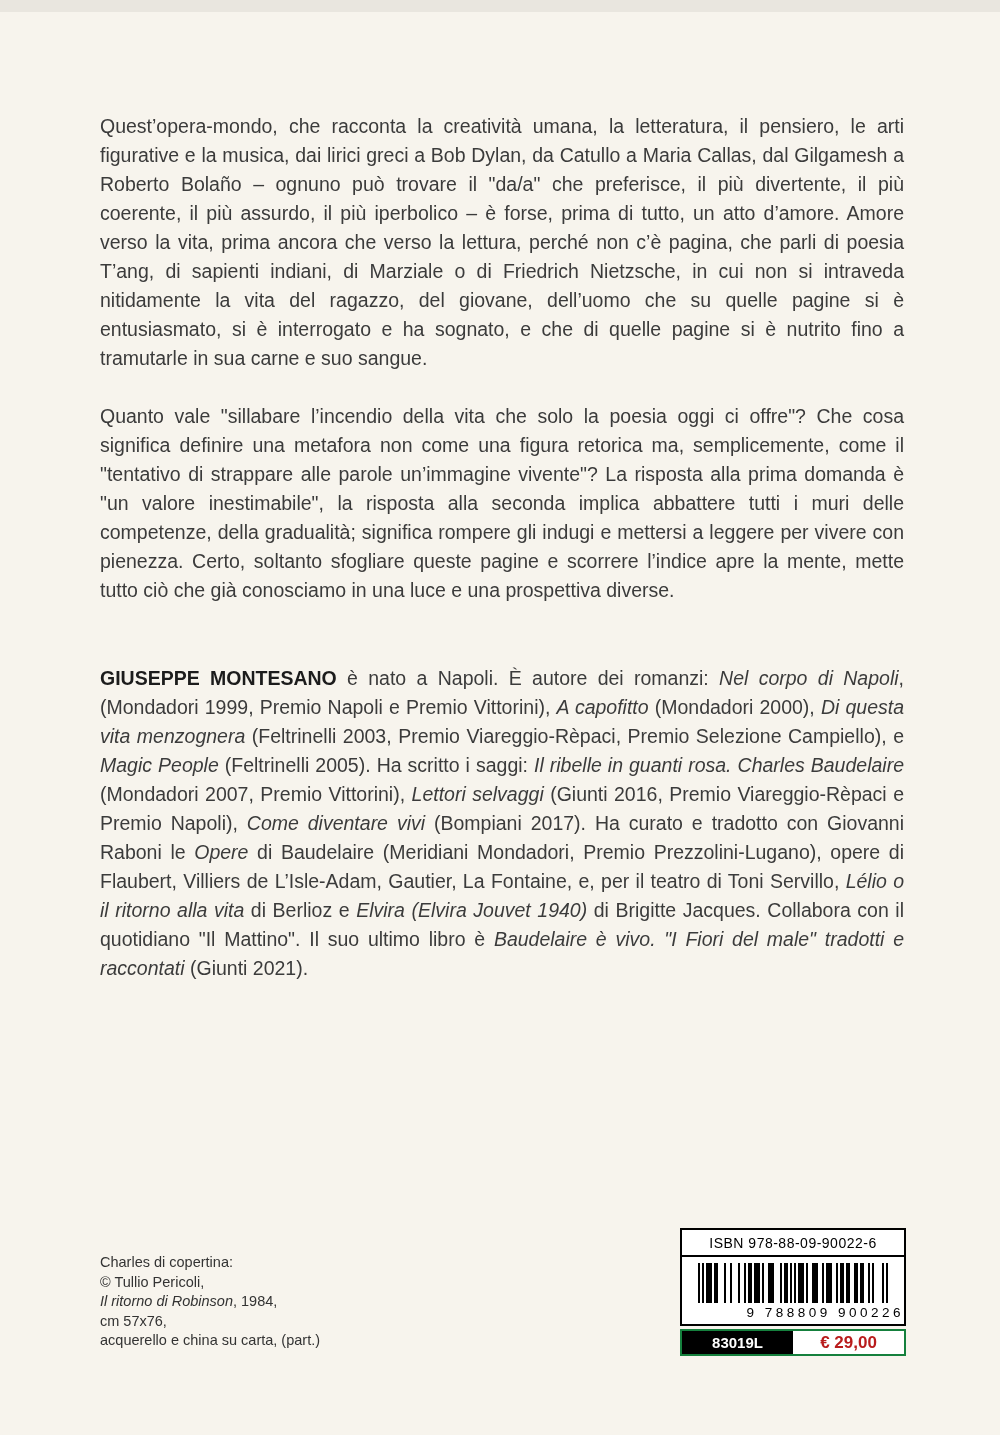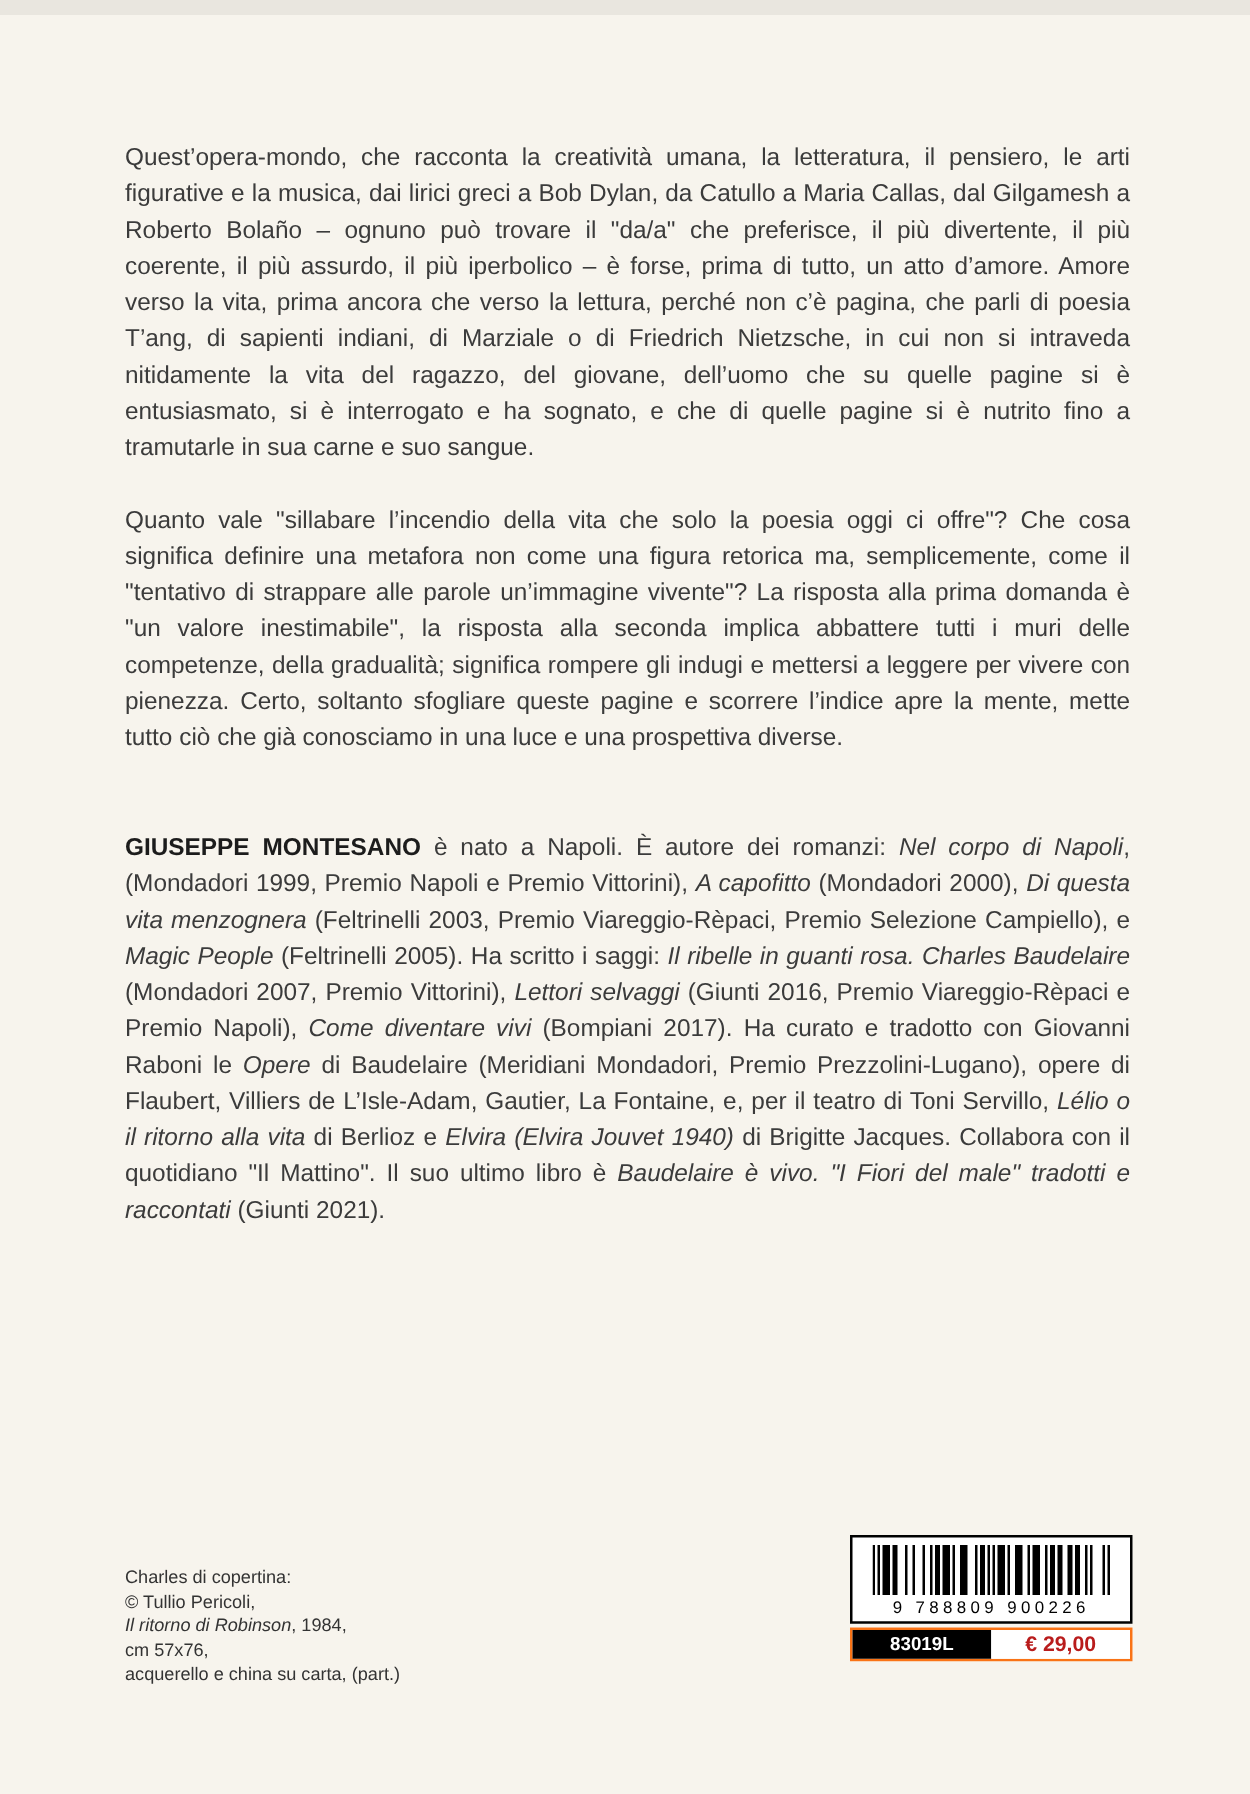--- a/index.html
+++ b/index.html
@@ -61,26 +61,27 @@
     padding: 6px 0 4px 0;
     text-align: center;
   }
   .barcode-area svg { display: block; margin: 0 auto; }
   .barcode-digits {
     font-size: 13.5px;
     letter-spacing: 3.5px;
     color: #000000;
     margin-top: 2px;
     white-space: nowrap;
+    text-align: right;
   }
   .price-row {
     display: flex;
     margin-top: 3px;
     height: 27px;
-    border: 2px solid #f97316;
+    border: 2px solid #15803d;
     background: #ffffff;
     box-sizing: border-box;
   }
   .code-badge {
     background: #000000;
     color: #ffffff;
     font-weight: 700;
     font-size: 15px;
     width: 50%;
     display: flex;
@@ -112,20 +113,21 @@
   <div class="credit">
     <div class="credit-line"><span>Charles di copertina:</span></div>
     <div class="credit-line"><span>© Tullio Pericoli,</span></div>
     <div class="credit-line"><span class="seg-i">Il ritorno di Robinson</span><span>, 1984,</span></div>
     <div class="credit-line"><span>cm 57x76,</span></div>
     <div class="credit-line"><span>acquerello e china su carta, (part.)</span></div>
   </div>
 
   <div class="barcode-block">
     <div class="isbn-box">
+      <div class="isbn-label">ISBN 978-88-09-90022-6</div>
       <div class="barcode-area">
         <svg width="190" height="40" viewBox="0 0 190 40" fill="#000000">
             <rect x="0" y="0" width="2" height="40"></rect>
             <rect x="4" y="0" width="2" height="40"></rect>
             <rect x="8" y="0" width="6" height="40"></rect>
             <rect x="16" y="0" width="4" height="40"></rect>
             <rect x="26" y="0" width="2" height="40"></rect>
             <rect x="32" y="0" width="2" height="40"></rect>
             <rect x="40" y="0" width="2" height="40"></rect>
             <rect x="46" y="0" width="2" height="40"></rect>

